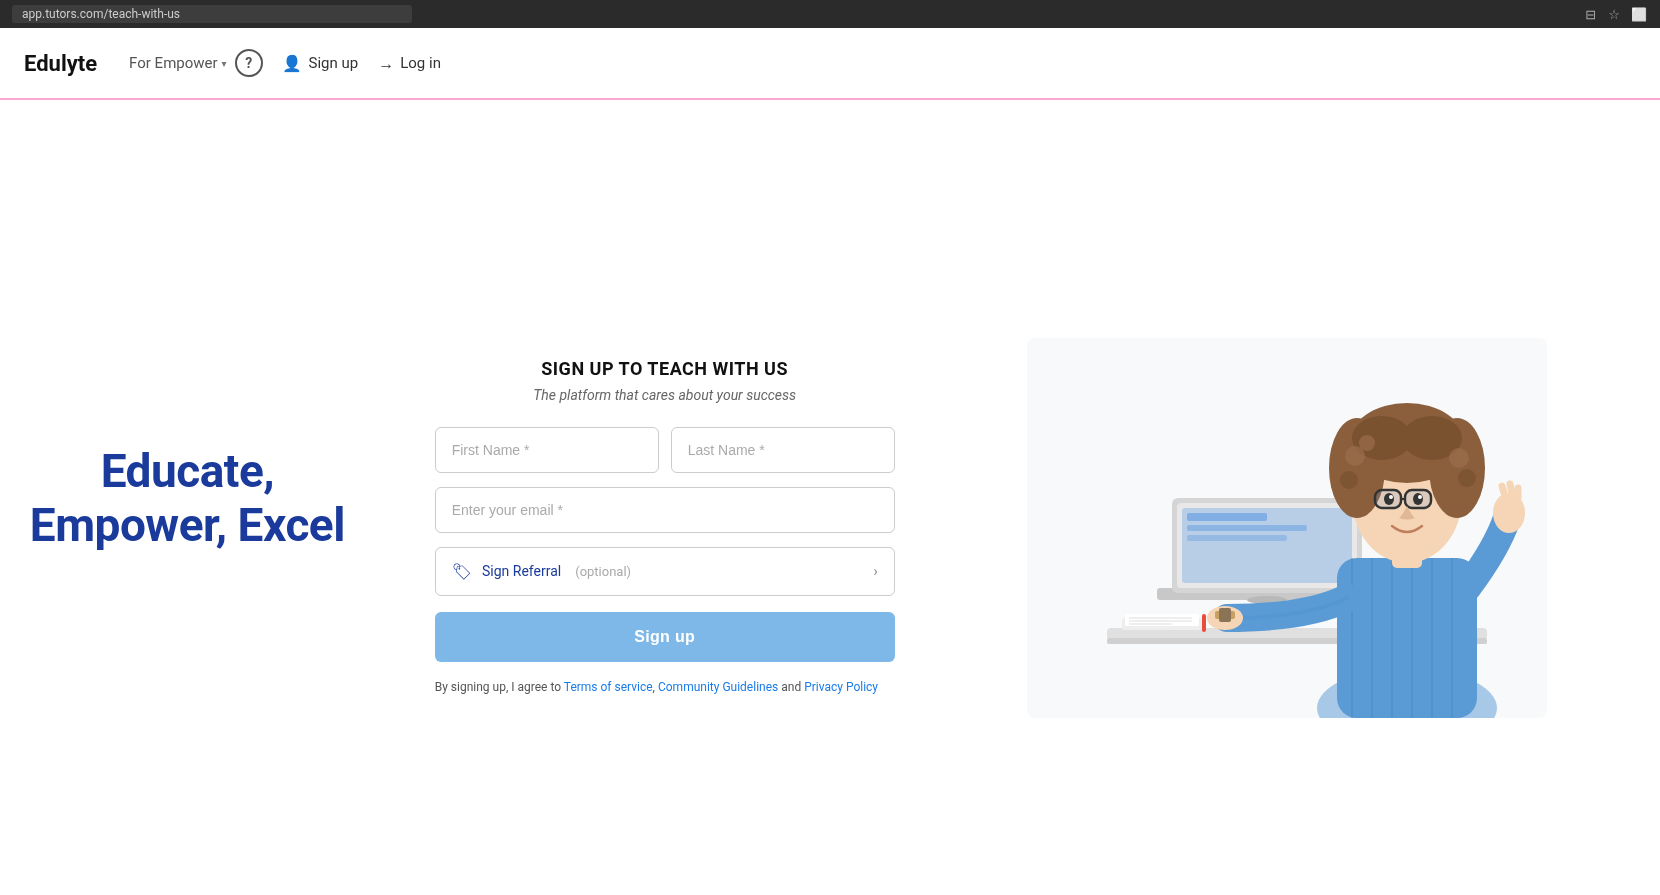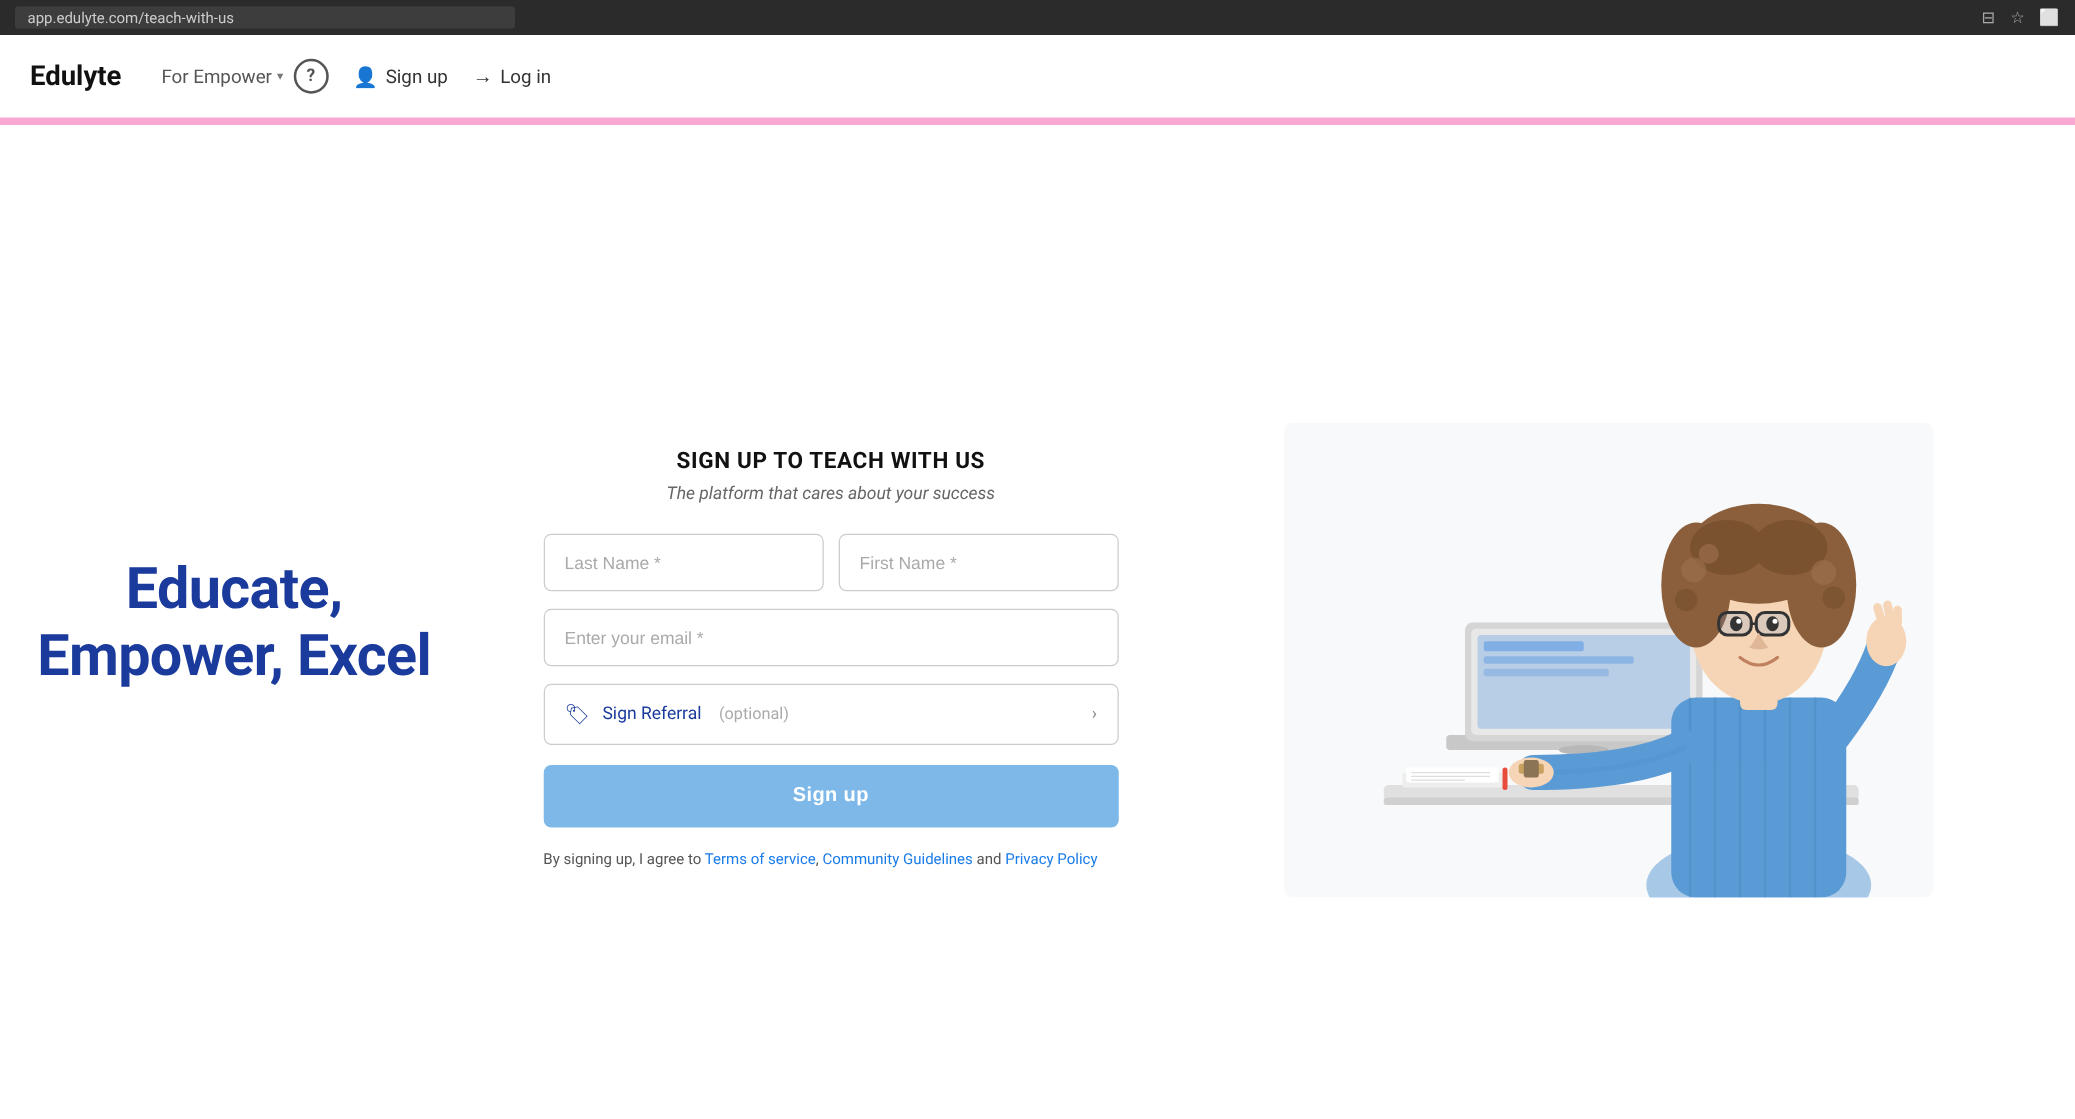--- a/index.html
+++ b/index.html
@@ -33,21 +33,21 @@
       color: #aaa;
       font-size: 13px;
     }
 
     
     .navbar {
       display: flex;
       align-items: center;
       padding: 0 24px;
       height: 72px;
-      border-bottom: 6px solid #f9a8d4;
+      border-bottom: 2px solid #f9a8d4;
       background: #fff;
     }
     .navbar-logo {
       font-size: 22px;
       font-weight: 700;
       color: #111;
       margin-right: 24px;
       text-decoration: none;
     }
     .navbar-for-learners {
@@ -269,21 +269,21 @@
     .person-svg {
       width: 100%;
       height: 100%;
     }
 
   </style>
 </head>
 <body>
 
 <div class="browser-bar">
-  <span class="browser-url">app.edulyte.com/teach-with-us</span>
+  <span class="browser-url">app.tutors.com/teach-with-us</span>
   <div class="browser-icons">
     <span class="browser-icon">⊟</span>
     <span class="browser-icon">☆</span>
     <span class="browser-icon">⬜</span>
   </div>
 </div>
 
 <nav class="navbar">
   <a class="navbar-logo">Edulyte</a>
 
@@ -313,22 +313,22 @@
   <h1 class="hero-title">Educate, Empower, Excel</h1>
 
   <div class="content-area">
 
     <div class="form-section">
 
       <h2 class="form-heading">SIGN UP TO TEACH WITH US</h2>
       <p class="form-subheading">The platform that cares about your success</p>
 
       <div class="form-row">
+        <input class="form-input" type="text" placeholder="First Name *" style="">
         <input class="form-input" type="text" placeholder="Last Name *" style="">
-        <input class="form-input" type="text" placeholder="First Name *" style="">
       </div>
 
       <div class="form-row">
         <input class="form-input" type="email" placeholder="Enter your email *" style="">
       </div>
 
       <div class="referral-row">
         <div class="referral-left">
           <span class="tag-icon">🏷</span>
           <span>Sign Referral</span>

